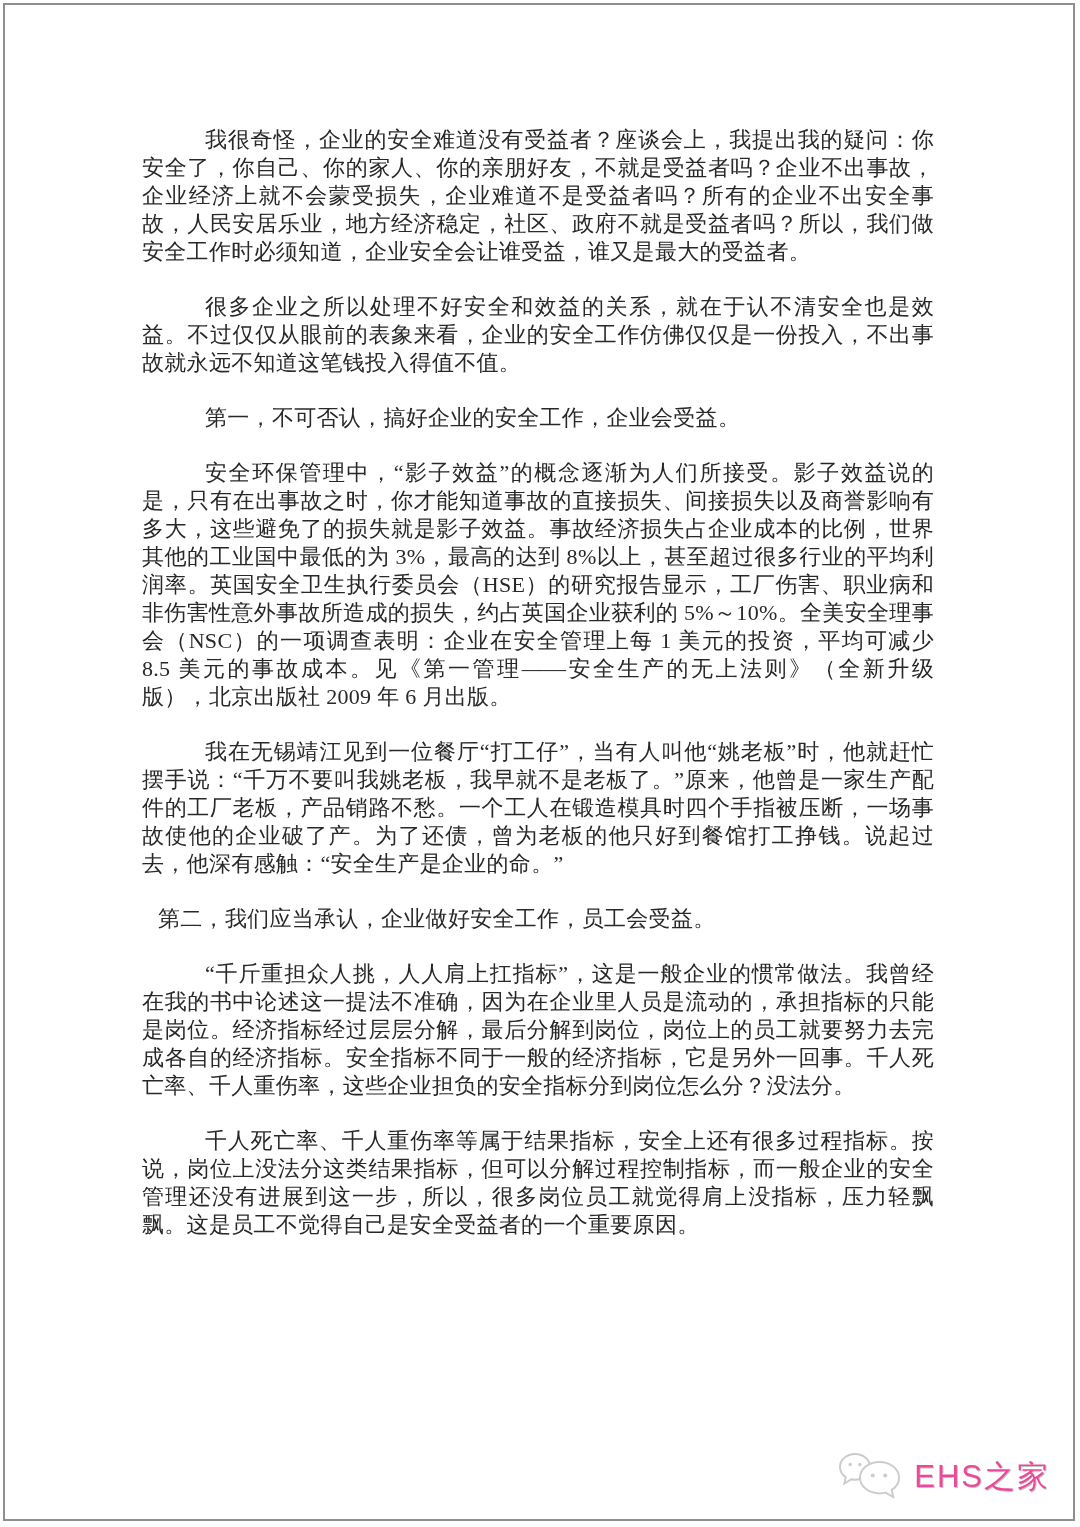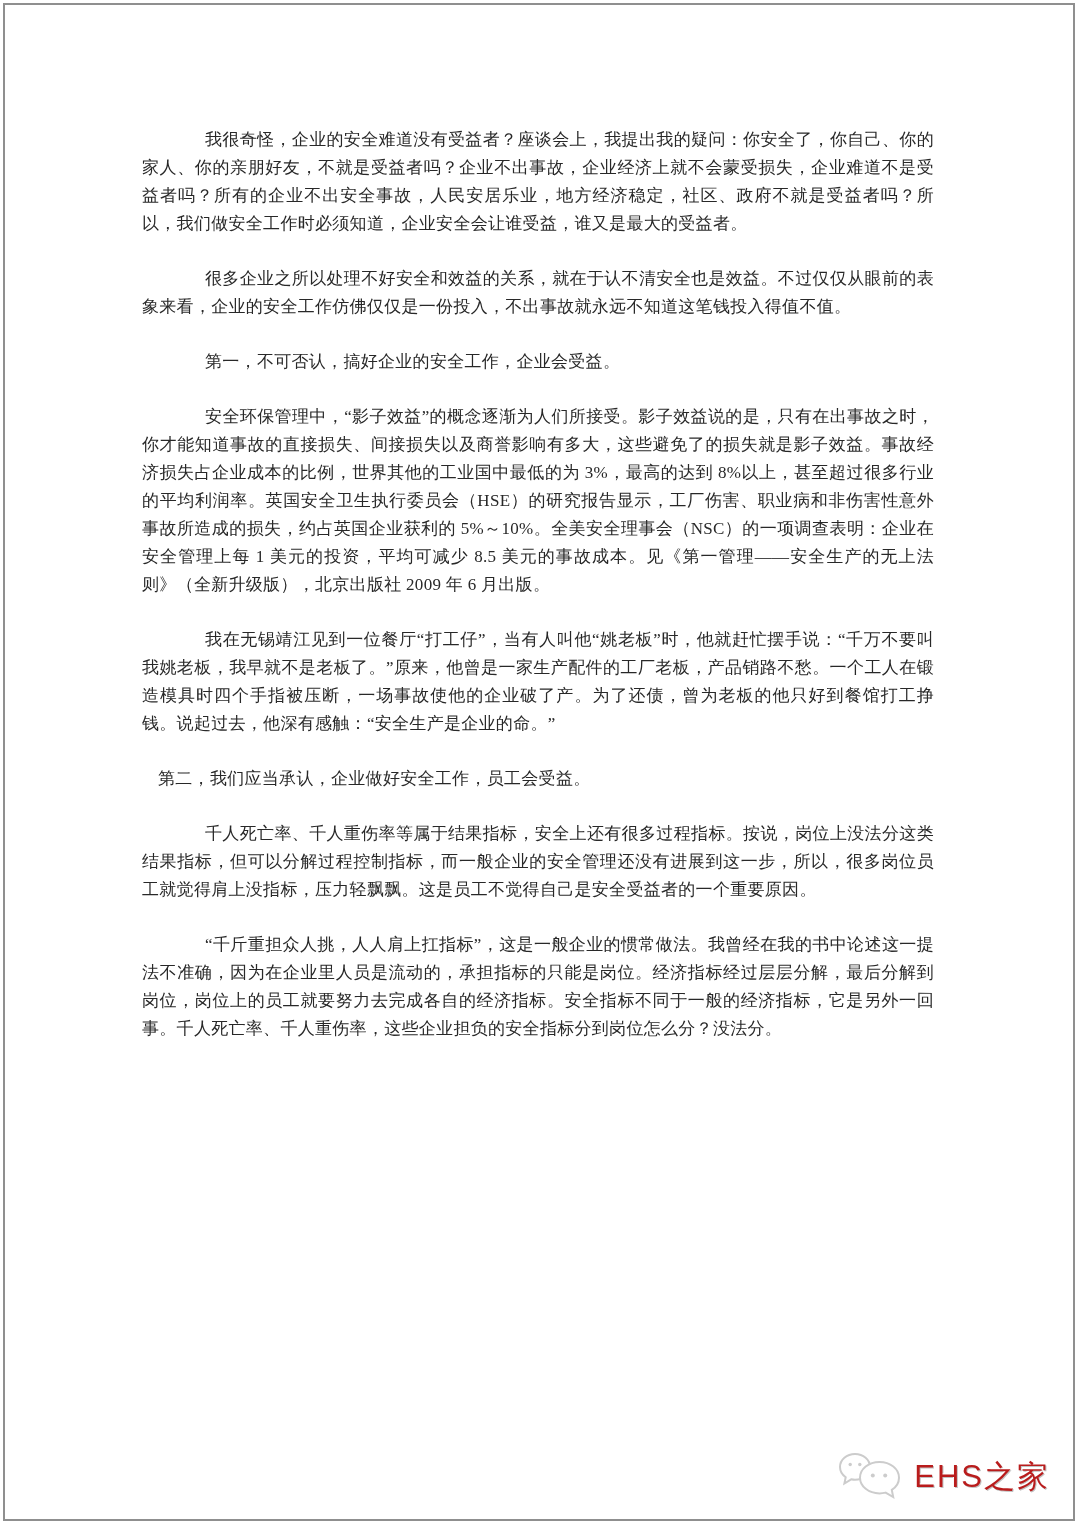--- a/index.html
+++ b/index.html
@@ -22,21 +22,21 @@
     bottom: 6px;
     border: 2px solid #8f8f8f;
     pointer-events: none;
   }
   .doc-content {
     position: absolute;
     left: 142px;
     top: 126px;
     width: 792px;
     color: #282828;
-    font-size: 17px;
+    font-size: 22px;
     line-height: 28px;
     text-align: justify;
     letter-spacing: 0.3px;
   }
   .para {
     margin: 0 0 27px 0;
     text-indent: 63px;
   }
   .para.small-indent {
     text-indent: 16px;
@@ -49,39 +49,39 @@
     align-items: center;
     gap: 10px;
   }
   .wm-logo {
     display: block;
   }
   .wm-text {
     font-family: "Liberation Sans", "DejaVu Sans", sans-serif;
     font-size: 31px;
     letter-spacing: 2px;
-    color: #b91c1c;
+    color: #ec4899;
     text-shadow: -1px -1px 0 #ffffff, 1px 1px 0 #c2c2c2;
     white-space: nowrap;
   }
 </style>
 </head>
 <body>
 
 <div class="page-frame"></div>
 
 <div class="doc-content">
   <p class="para">我很奇怪，企业的安全难道没有受益者？座谈会上，我提出我的疑问：你安全了，你自己、你的家人、你的亲朋好友，不就是受益者吗？企业不出事故，企业经济上就不会蒙受损失，企业难道不是受益者吗？所有的企业不出安全事故，人民安居乐业，地方经济稳定，社区、政府不就是受益者吗？所以，我们做安全工作时必须知道，企业安全会让谁受益，谁又是最大的受益者。</p>
   <p class="para">很多企业之所以处理不好安全和效益的关系，就在于认不清安全也是效益。不过仅仅从眼前的表象来看，企业的安全工作仿佛仅仅是一份投入，不出事故就永远不知道这笔钱投入得值不值。</p>
   <p class="para">第一，不可否认，搞好企业的安全工作，企业会受益。</p>
   <p class="para">安全环保管理中，“影子效益”的概念逐渐为人们所接受。影子效益说的是，只有在出事故之时，你才能知道事故的直接损失、间接损失以及商誉影响有多大，这些避免了的损失就是影子效益。事故经济损失占企业成本的比例，世界其他的工业国中最低的为 3%，最高的达到 8%以上，甚至超过很多行业的平均利润率。英国安全卫生执行委员会（HSE）的研究报告显示，工厂伤害、职业病和非伤害性意外事故所造成的损失，约占英国企业获利的 5%～10%。全美安全理事会（NSC）的一项调查表明：企业在安全管理上每 1 美元的投资，平均可减少 8.5 美元的事故成本。见《第一管理——安全生产的无上法则》（全新升级版），北京出版社 2009 年 6 月出版。</p>
   <p class="para">我在无锡靖江见到一位餐厅“打工仔”，当有人叫他“姚老板”时，他就赶忙摆手说：“千万不要叫我姚老板，我早就不是老板了。”原来，他曾是一家生产配件的工厂老板，产品销路不愁。一个工人在锻造模具时四个手指被压断，一场事故使他的企业破了产。为了还债，曾为老板的他只好到餐馆打工挣钱。说起过去，他深有感触：“安全生产是企业的命。”</p>
   <p class="para small-indent">第二，我们应当承认，企业做好安全工作，员工会受益。</p>
+  <p class="para">“千斤重担众人挑，人人肩上扛指标”，这是一般企业的惯常做法。我曾经在我的书中论述这一提法不准确，因为在企业里人员是流动的，承担指标的只能是岗位。经济指标经过层层分解，最后分解到岗位，岗位上的员工就要努力去完成各自的经济指标。安全指标不同于一般的经济指标，它是另外一回事。千人死亡率、千人重伤率，这些企业担负的安全指标分到岗位怎么分？没法分。</p>
   <p class="para">千人死亡率、千人重伤率等属于结果指标，安全上还有很多过程指标。按说，岗位上没法分这类结果指标，但可以分解过程控制指标，而一般企业的安全管理还没有进展到这一步，所以，很多岗位员工就觉得肩上没指标，压力轻飘飘。这是员工不觉得自己是安全受益者的一个重要原因。</p>
-  <p class="para">“千斤重担众人挑，人人肩上扛指标”，这是一般企业的惯常做法。我曾经在我的书中论述这一提法不准确，因为在企业里人员是流动的，承担指标的只能是岗位。经济指标经过层层分解，最后分解到岗位，岗位上的员工就要努力去完成各自的经济指标。安全指标不同于一般的经济指标，它是另外一回事。千人死亡率、千人重伤率，这些企业担负的安全指标分到岗位怎么分？没法分。</p>
 </div>
 
 <div class="watermark">
   <svg class="wm-logo" width="66" height="52" viewBox="0 0 66 52" xmlns="http://www.w3.org/2000/svg">
 
     <path d="M17 3 C8.7 3 2 8.8 2 16 C2 20.1 4.2 23.8 7.7 26.2 L6.4 32.5 L13.2 28.3 C14.4 28.6 15.7 28.8 17 28.8 C25.3 28.8 32 23 32 16 C32 8.8 25.3 3 17 3 Z" fill="#ffffff" stroke="#cccccc" stroke-width="2"></path>
     <circle cx="12.2" cy="13.5" r="1.7" fill="#cccccc"></circle>
     <circle cx="21.8" cy="13.5" r="1.7" fill="#cccccc"></circle>
 
     <path d="M41.5 11 C52.3 11 61 18 61 26.7 C61 31.6 58.2 36 53.8 38.9 L55.2 46 L47.6 41.6 C45.7 42.1 43.6 42.4 41.5 42.4 C30.7 42.4 22 35.4 22 26.7 C22 18 30.7 11 41.5 11 Z" fill="#ffffff" stroke="#cccccc" stroke-width="2"></path>

